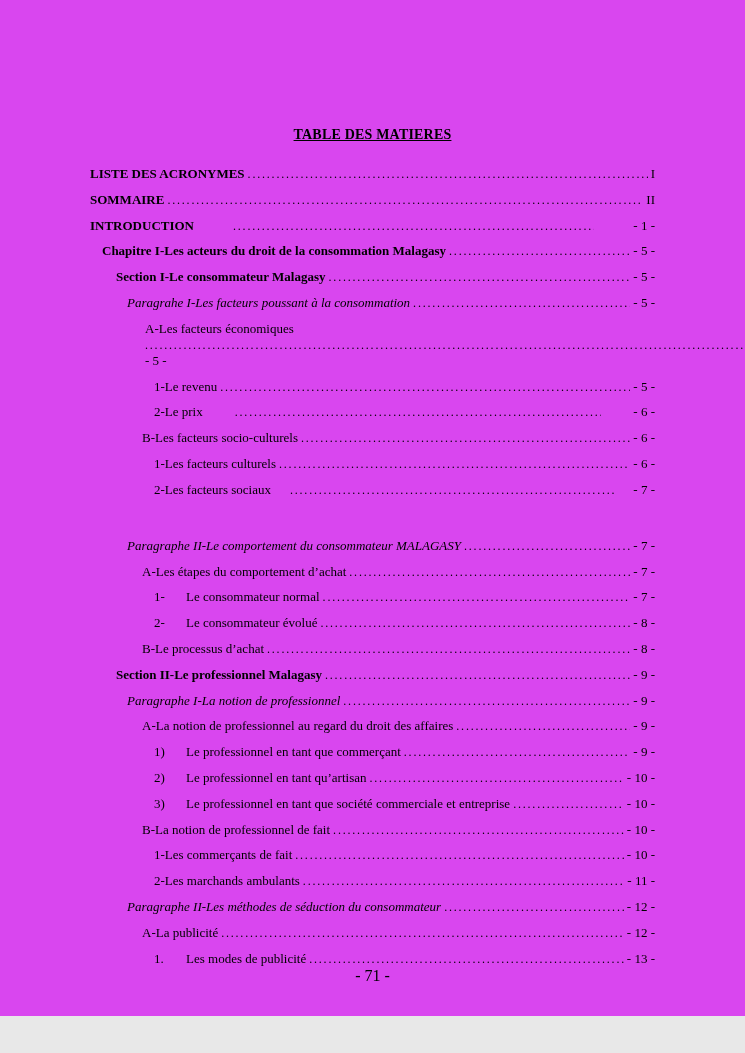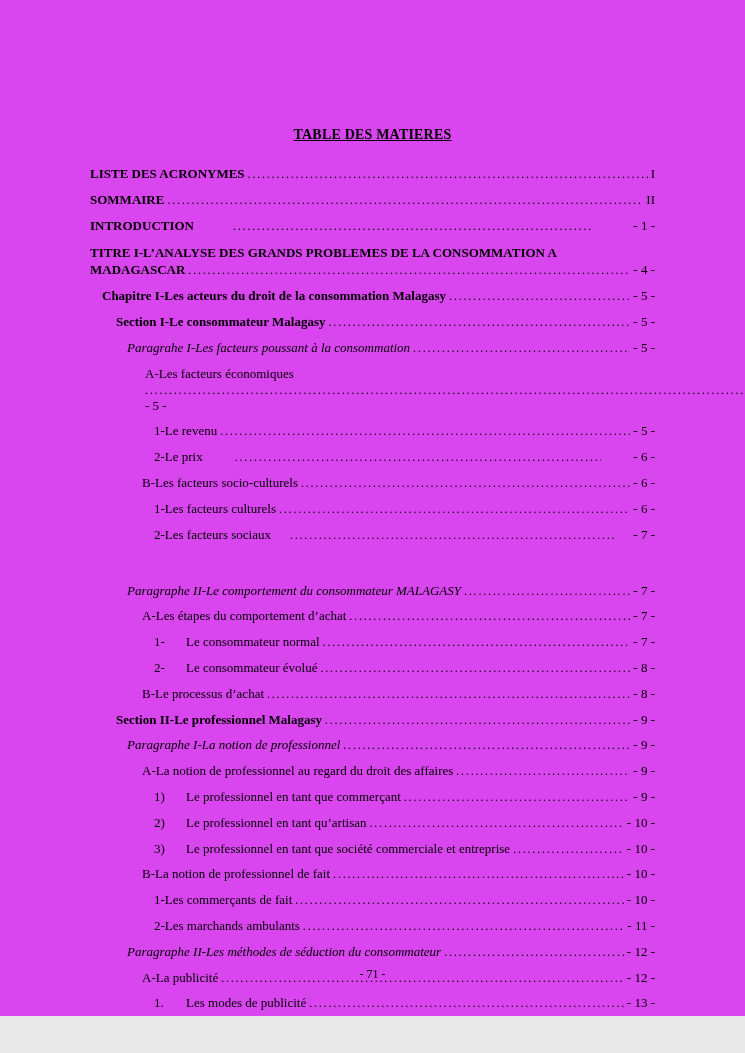--- a/index.html
+++ b/index.html
@@ -76,21 +76,21 @@
     font-style: normal;
     flex: 0 0 auto;
   }
 
   .footer {
     position: absolute;
     left: 0;
     right: 0;
     top: 967px;
     text-align: center;
-    font-size: 12px;
+    font-size: 16px;
   }
 </style>
 </head>
 <body>
 
 <div class="page">
   <div class="content">
     <div class="title">TABLE DES MATIERES</div>
 
     <div class="toc">
@@ -102,28 +102,20 @@
         <div class="toc-row bold" style="padding-left: 0px;">
           <span class="lbl">SOMMAIRE</span>
           <span class="leader"></span>
           <span class="page-num">II</span>
         </div>
         <div class="toc-row bold" style="padding-left: 0px; gap: 36px;">
           <span class="lbl">INTRODUCTION</span>
           <span class="leader"></span>
           <span class="page-num">- 1 -</span>
         </div>
-        <div class="toc-row bold two-line" style="padding-left: 0px;">
-          <div class="toc-line1">TITRE I-L’ANALYSE DES GRANDS PROBLEMES DE LA CONSOMMATION A</div>
-          <div class="toc-line2">
-            <span class="lbl">MADAGASCAR</span>
-            <span class="leader"></span>
-            <span class="page-num">- 4 -</span>
-          </div>
-        </div>
         <div class="toc-row bold" style="padding-left: 12px;">
           <span class="lbl">Chapitre I-Les acteurs du droit de la consommation Malagasy</span>
           <span class="leader"></span>
           <span class="page-num">- 5 -</span>
         </div>
         <div class="toc-row bold" style="padding-left: 26px;">
           <span class="lbl">Section I-Le consommateur Malagasy</span>
           <span class="leader"></span>
           <span class="page-num">- 5 -</span>
         </div>

